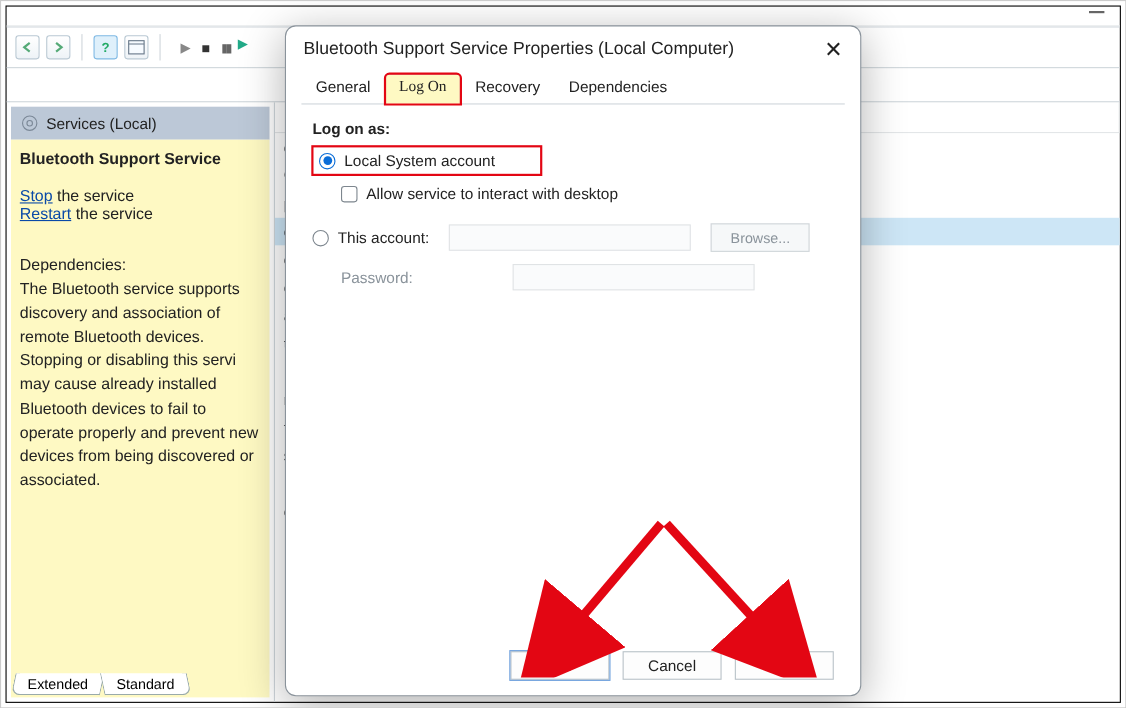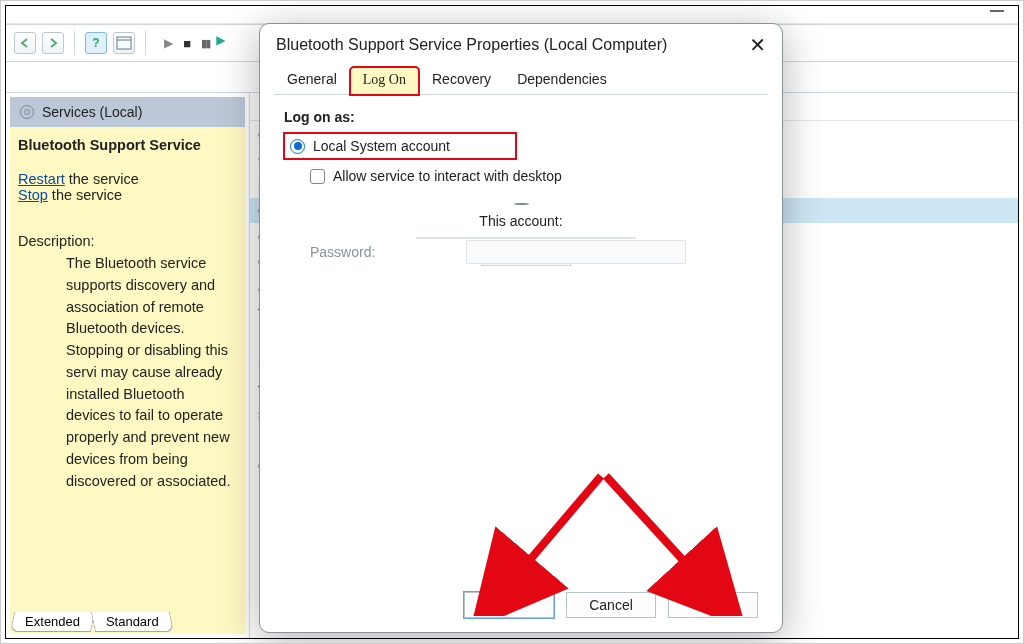--- a/index.html
+++ b/index.html
@@ -100,24 +100,24 @@
   </div>
 
   <div class="content">
     <div class="left">
       <div class="left-head">
         <span class="gear-icon"></span>
         <span>Services (Local)</span>
       </div>
       <div class="left-body">
         <div class="svc-title">Bluetooth Support Service</div>
+        <div><span class="svc-link">Stop</span><span> the service</span></div>
         <div><span class="svc-link">Restart</span><span> the service</span></div>
-        <div><span class="svc-link">Stop</span><span> the service</span></div>
-        <div class="desc-head">Description:</div>
-        <div style="line-height:1.5;margin-left:48px;">The Bluetooth service supports discovery and association of remote Bluetooth devices. Stopping or disabling this servi may cause already installed Bluetooth devices to fail to operate properly and prevent new devices from being discovered or associated.</div>
+        <div class="desc-head">Dependencies:</div>
+        <div style="line-height:1.5;">The Bluetooth service supports discovery and association of remote Bluetooth devices. Stopping or disabling this servi may cause already installed Bluetooth devices to fail to operate properly and prevent new devices from being discovered or associated.</div>
       </div>
       <div class="tabs-bottom">
         <div class="btab active"><span>Extended</span></div>
         <div class="btab"><span>Standard</span></div>
       </div>
     </div>
 
     <div class="grid">
       <div class="ghead">
         <div class="gcol c1" style="padding-left:22px;">n</div>
@@ -213,30 +213,30 @@
   <div class="tabstrip">
     <div class="tab">General</div>
     <div class="tab active red-box">Log On</div>
     <div class="tab">Recovery</div>
     <div class="tab">Dependencies</div>
   </div>
   <div class="tabline"></div>
   <div class="form">
     <div class="lbl">Log on as:</div>
 
-    <div class="opt red-box" style="padding:2px 6px; width:232px;">
+    <div class="opt red-box" style="padding:2px 6px; width:208px;">
       <span class="radio checked"></span>
       <span>Local System account</span>
     </div>
     <div class="opt indent" style="margin-top:4px;">
       <span class="chk"></span>
       <span>Allow service to interact with desktop</span>
     </div>
 
-    <div class="opt" style="margin-top:14px;flex-direction:column;">
+    <div class="opt" style="margin-top:14px;">
       <span class="radio gray"></span>
       <span>This account:</span>
       <div class="finput" style="margin-left:10px;"></div>
       <button class="browse" style="margin-left:10px;">Browse...</button>
     </div>
 
     <div class="frow">
       <div class="flabel indent">Password:</div>
       <div class="finput"></div>
     </div>

